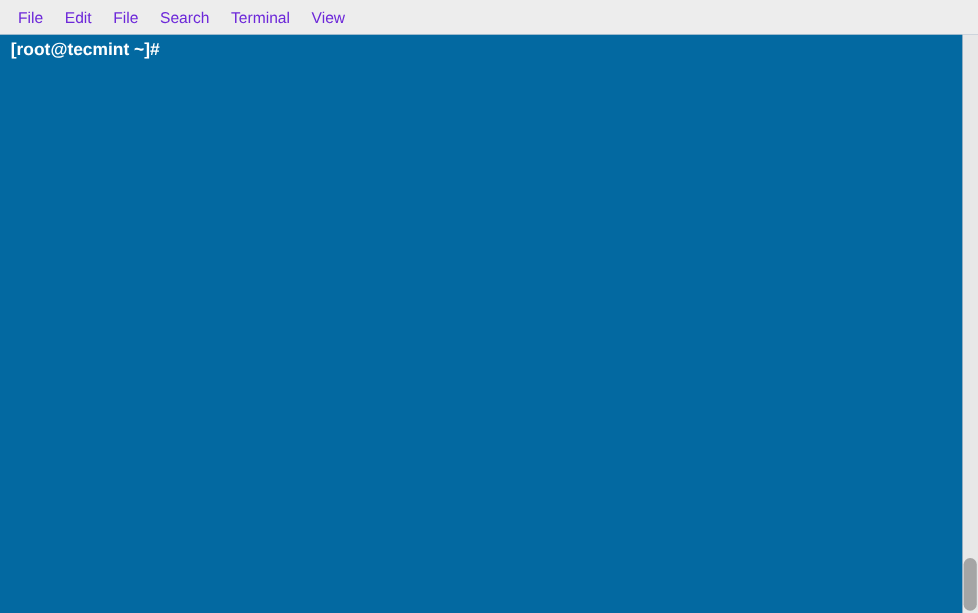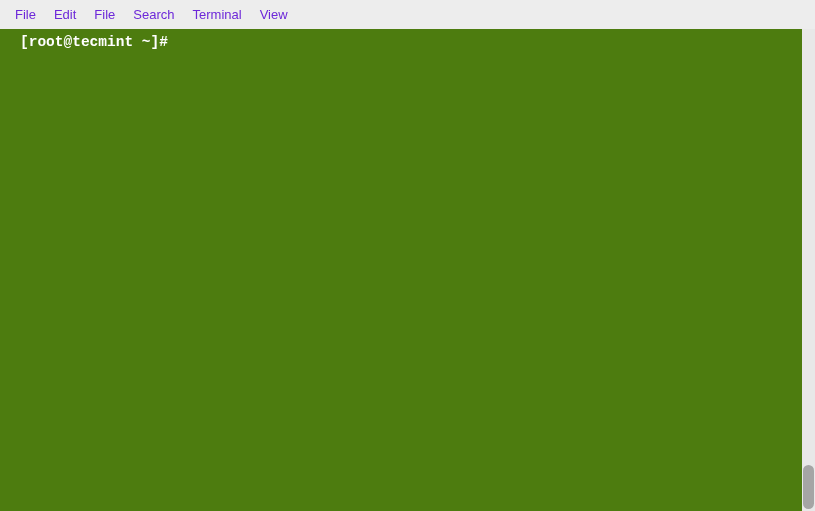--- a/index.html
+++ b/index.html
@@ -30,23 +30,23 @@
       cursor: pointer;
     }
     .terminal-wrapper {
       flex: 1;
       display: flex;
       background: #1f4a7d;
       position: relative;
     }
     .terminal-area {
       flex: 1;
-      background: #4d7c0f;
-      padding: 4px 20px;
-      font-family: Liberation Mono, monospace;
+      background: #0369a1;
+      padding: 4px 9px;
+      font-family: Liberation Sans, sans-serif;
       font-size: 14.5px;
       font-weight: bold;
       color: #ffffff;
       line-height: 1.3;
       white-space: pre;
     }
     .prompt {
       color: #ffffff;
     }
     .scrollbar {

